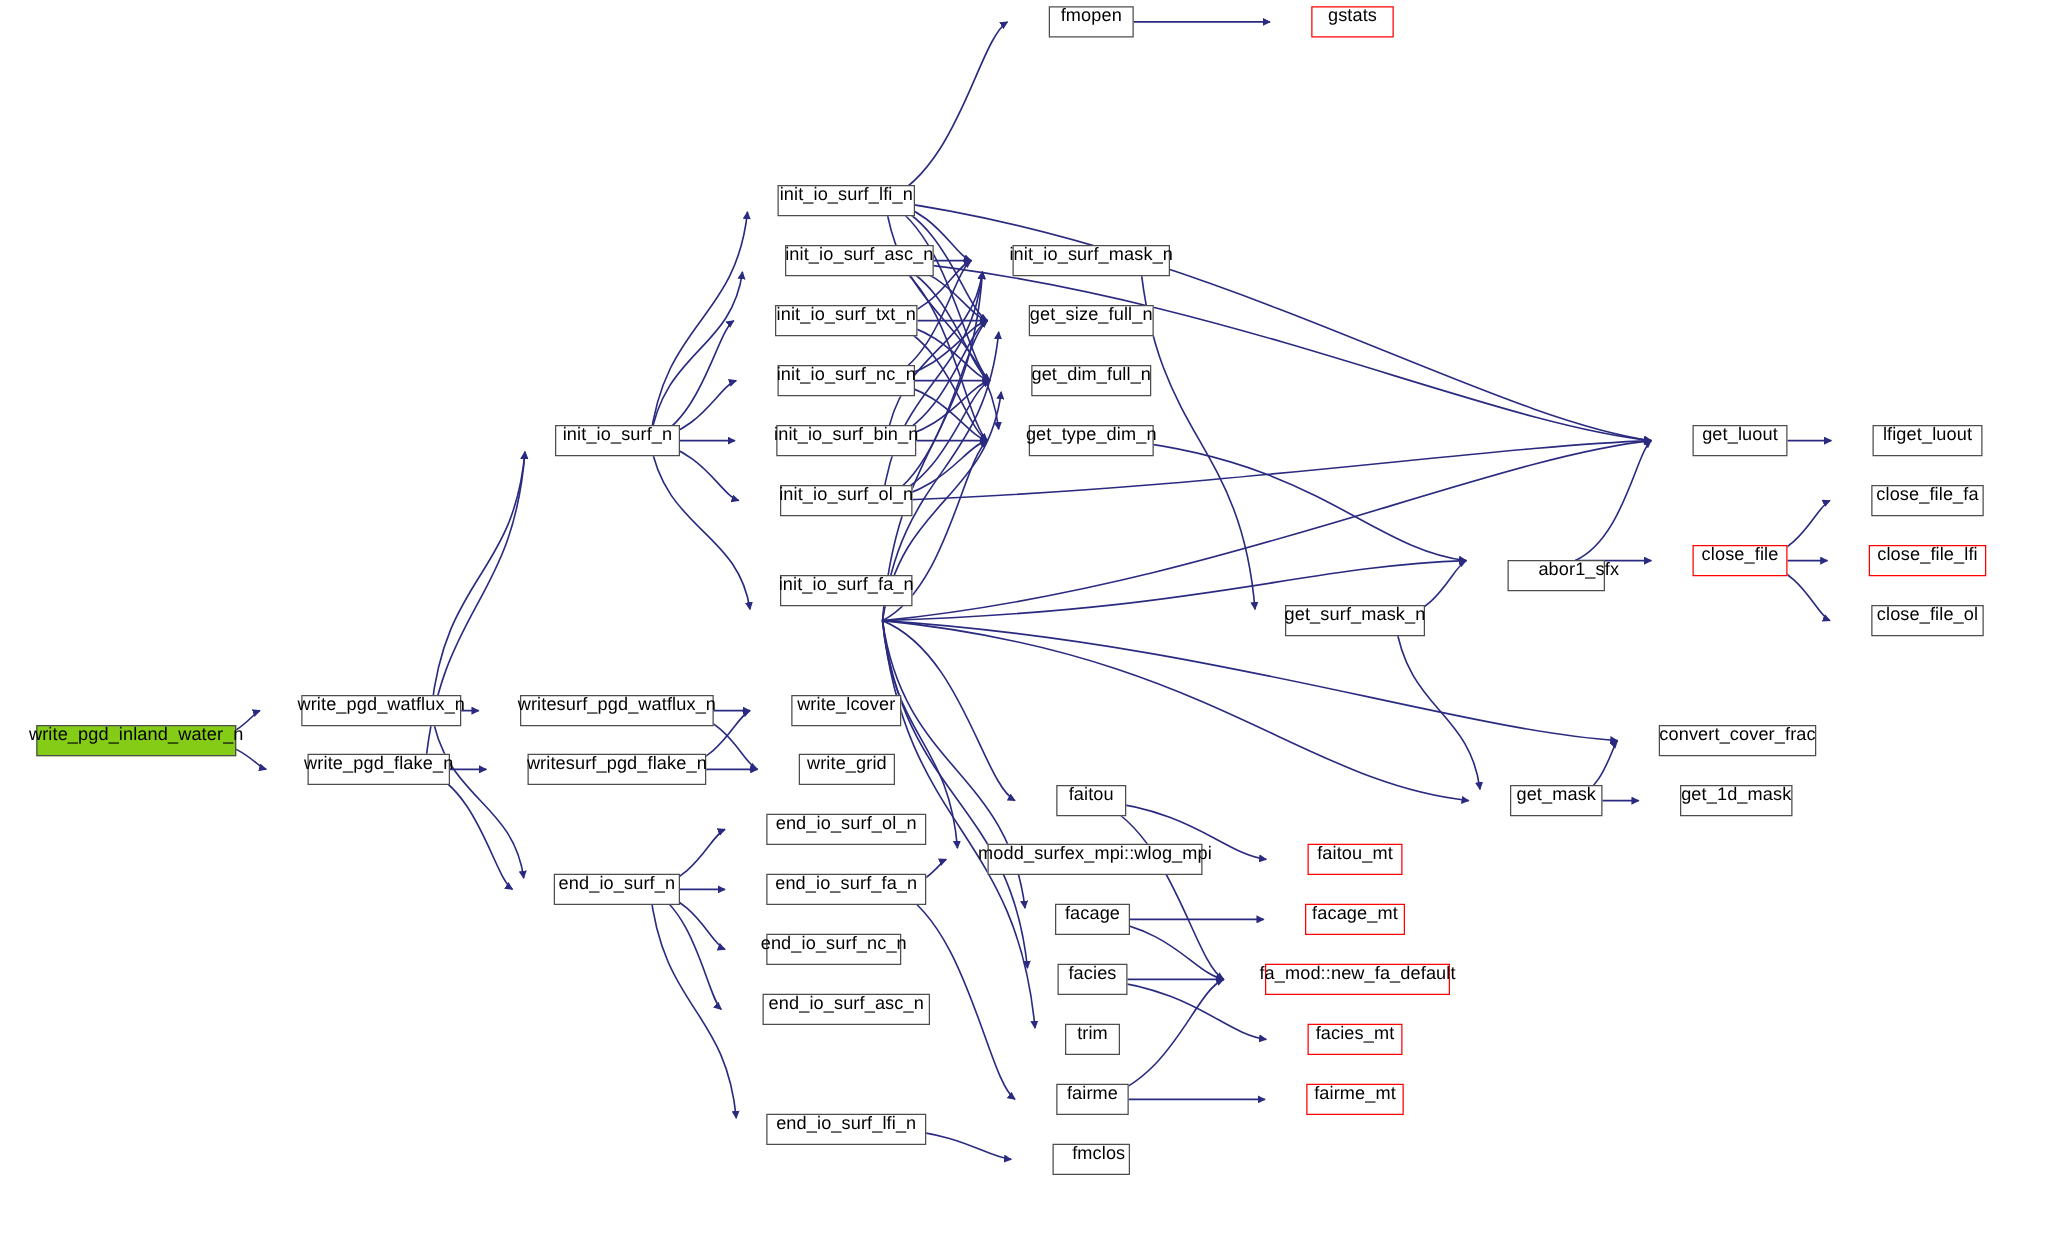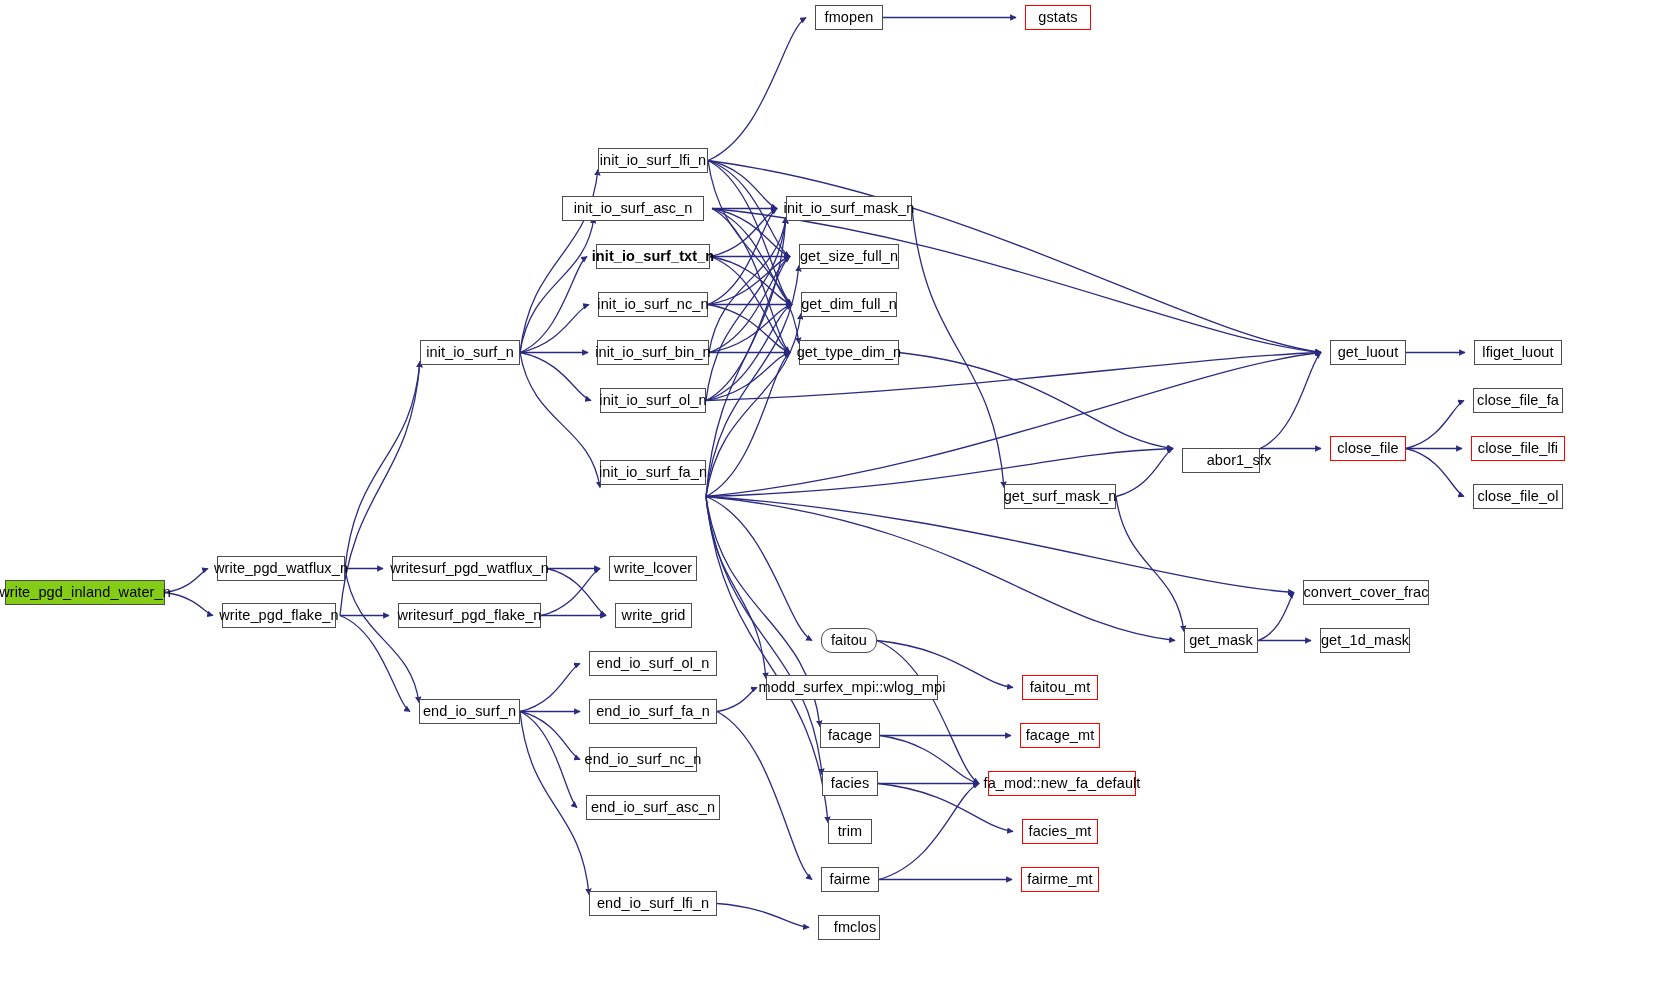--- a/index.html
+++ b/index.html
@@ -8,28 +8,29 @@
     position:relative;
     width:1657px;height:1000px;
     background:#ffffff;
     font-family:"Liberation Sans","DejaVu Sans",sans-serif;
     overflow:hidden;
   }
   svg#edges{position:absolute;left:0;top:0;width:1657px;height:1000px;pointer-events:none;}
   .node{
     position:absolute;
     box-sizing:border-box;
-    display:flex;align-items:center;justify-content:center;
+    display:flex;justify-content:center;
     border:1px solid #4d4d4d;
     background:#ffffff;
     color:#000000;
     font-size:14.5px;
     line-height:1;
     white-space:nowrap;
     letter-spacing:.1px;
+    margin-left:24px;
   }
   .node.red{border:1px solid #ff0000;}
   .node.root{background:#84cc16;border:1px solid #4d4d4d;}
   .node span{pointer-events:none;}
 </style>
 </head>
 <body>
 
 <div id="canvas">
   <svg id="edges" viewBox="0 0 1657 1000">
@@ -151,24 +152,24 @@
       </div>
       <div class="node" style="left: 615px; top: 603px; width: 77px; height: 25px;">
         <span>write_grid</span>
       </div>
       <div class="node" style="left: 420px; top: 340px; width: 100px; height: 25px;">
         <span>init_io_surf_n</span>
       </div>
       <div class="node" style="left: 598px; top: 148px; width: 110px; height: 25px;">
         <span>init_io_surf_lfi_n</span>
       </div>
-      <div class="node" style="left: 562px; top: 196px; width: 142px; height: 25px;">
+      <div class="node" style="left: 604px; top: 196px; width: 119px; height: 25px;">
         <span>init_io_surf_asc_n</span>
       </div>
-      <div class="node" style="left: 596px; top: 244px; width: 114px; height: 25px; font-weight: bold;">
+      <div class="node" style="left: 596px; top: 244px; width: 114px; height: 25px;">
         <span>init_io_surf_txt_n</span>
       </div>
       <div class="node" style="left: 598px; top: 292px; width: 110px; height: 25px;">
         <span>init_io_surf_nc_n</span>
       </div>
       <div class="node" style="left: 597px; top: 340px; width: 112px; height: 25px;">
         <span>init_io_surf_bin_n</span>
       </div>
       <div class="node" style="left: 600px; top: 388px; width: 106px; height: 25px;">
         <span>init_io_surf_ol_n</span>
@@ -241,21 +242,21 @@
       </div>
       <div class="node" style="left: 586px; top: 795px; width: 134px; height: 25px;">
         <span>end_io_surf_asc_n</span>
       </div>
       <div class="node" style="left: 589px; top: 891px; width: 128px; height: 25px;">
         <span>end_io_surf_lfi_n</span>
       </div>
       <div class="node" style="left: 818px; top: 915px; width: 62px; height: 25px; padding-left: 12px;">
         <span>fmclos</span>
       </div>
-      <div class="node" style="left: 821px; top: 628px; width: 56px; height: 25px; border-radius: 11px;">
+      <div class="node" style="left: 821px; top: 628px; width: 56px; height: 25px;">
         <span>faitou</span>
       </div>
       <div class="node" style="left: 766px; top: 675px; width: 172px; height: 25px;">
         <span>modd_surfex_mpi::wlog_mpi</span>
       </div>
       <div class="node" style="left: 820px; top: 723px; width: 60px; height: 25px;">
         <span>facage</span>
       </div>
       <div class="node" style="left: 822px; top: 771px; width: 56px; height: 25px;">
         <span>facies</span>

